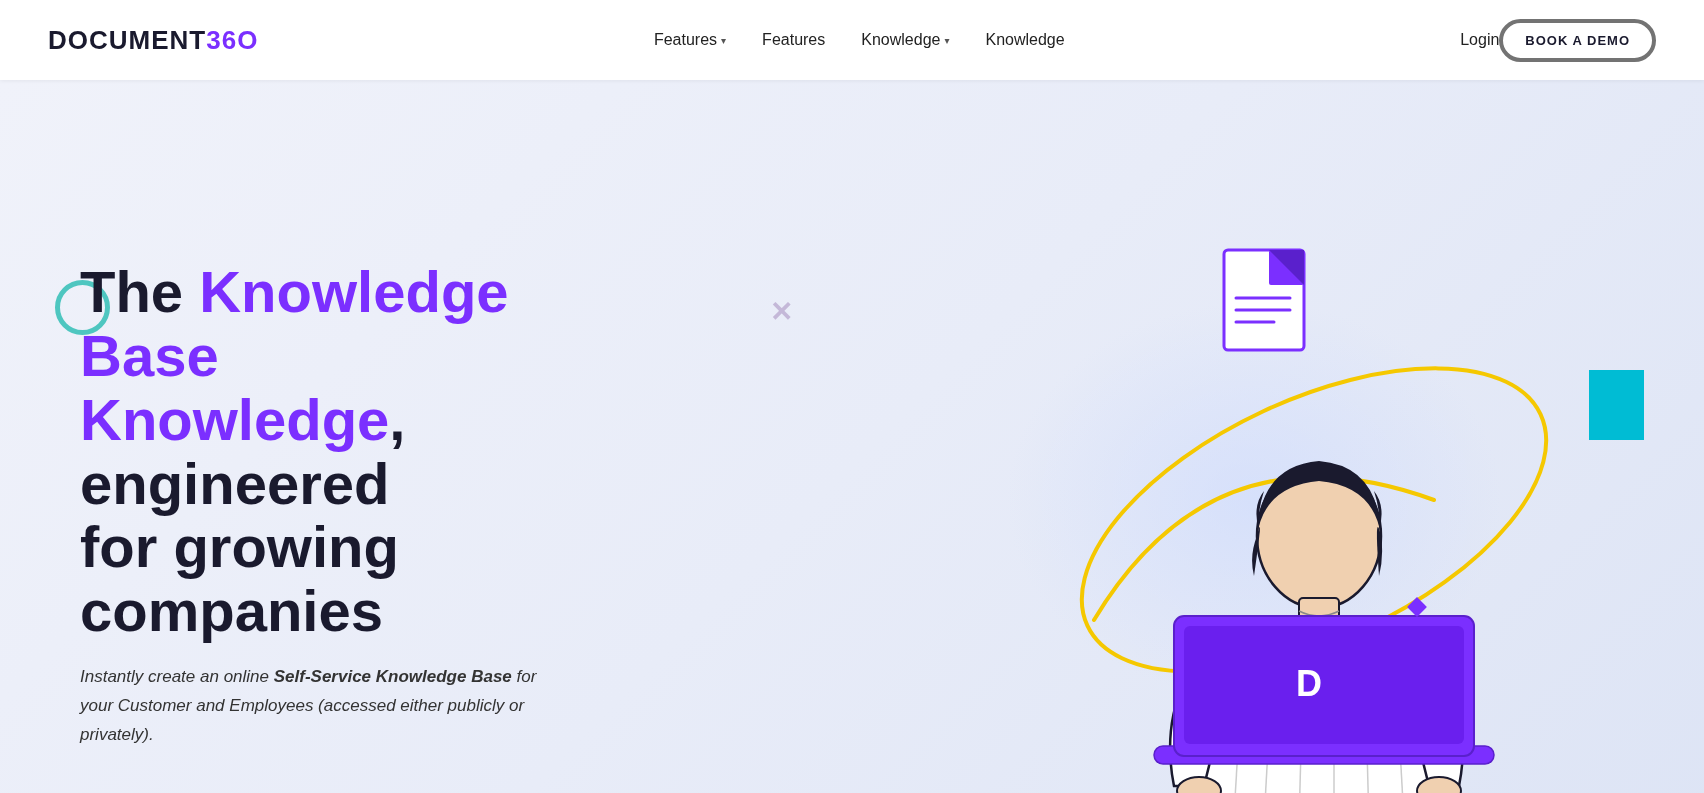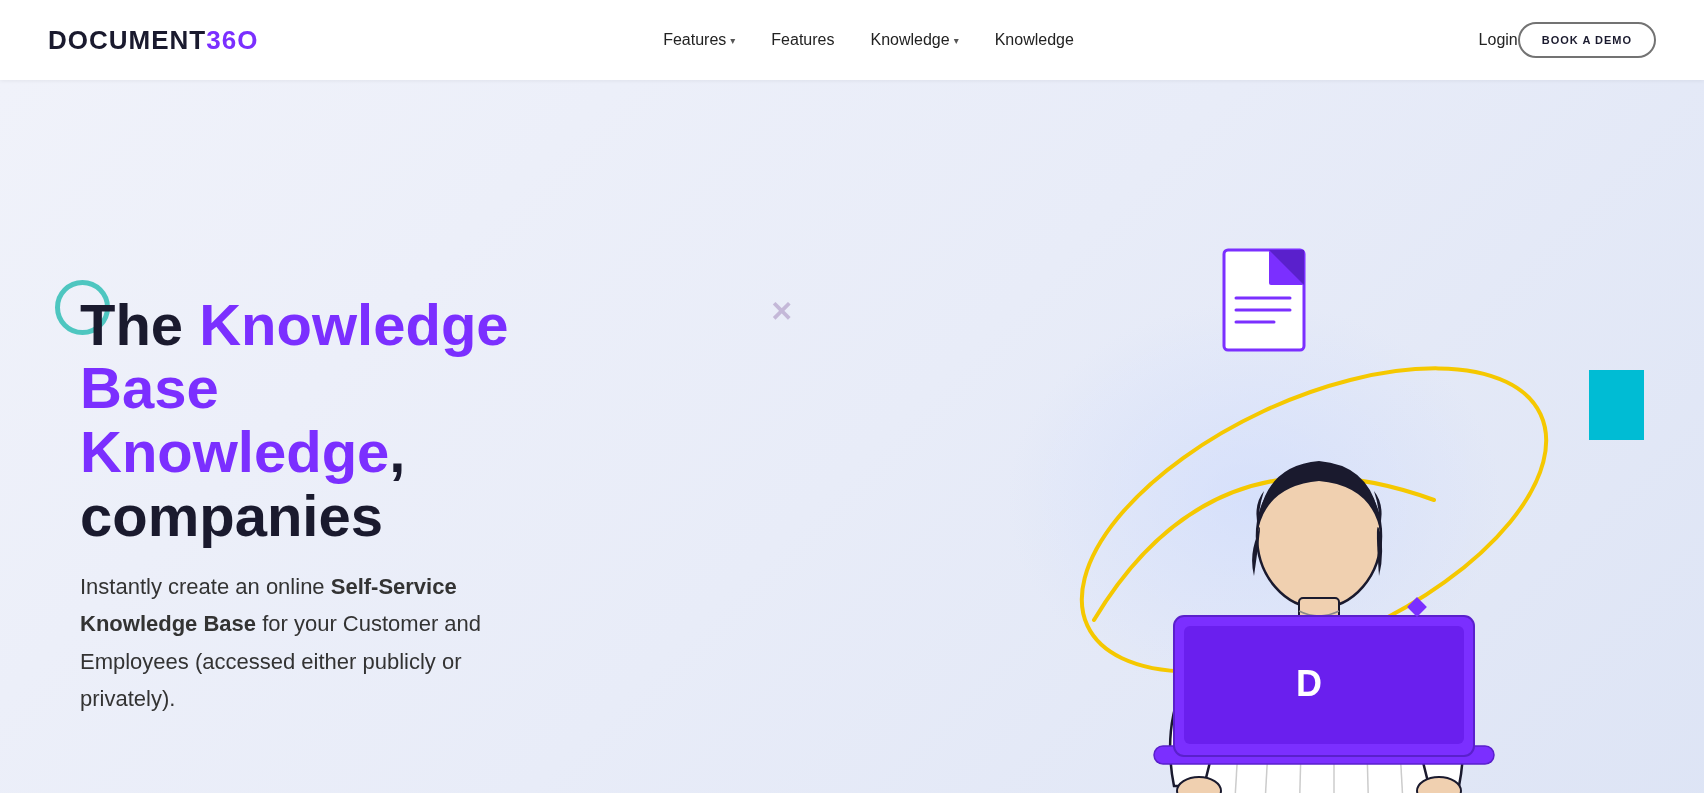--- a/index.html
+++ b/index.html
@@ -67,24 +67,24 @@
       display: flex;
       align-items: center;
     }
     .login-link {
       text-decoration: none;
       color: #222;
       font-size: 16px;
       font-weight: 500;
     }
     .book-demo-btn {
-      border: 2px solid #737373;
+      border: 4px solid #737373;
       background: transparent;
       color: #1a1a2e;
-      font-size: 11px;
+      font-size: 13px;
       font-weight: 700;
       letter-spacing: 1px;
       padding: 10px 22px;
       border-radius: 30px;
       cursor: pointer;
       text-transform: uppercase;
     }
 
     
     .hero {
@@ -112,24 +112,25 @@
       margin-bottom: 20px;
     }
     .hero-heading .purple {
       color: #7b2fff;
     }
     .hero-heading .black {
       color: #1a1a2e;
     }
 
     .hero-desc {
-      font-size: 22px;
+      font-size: 17px;
       color: #333;
       line-height: 1.7;
       max-width: 460px;
+      font-style: italic;
     }
     .hero-desc strong {
       font-weight: 800;
     }
 
     
     .deco-circle {
       position: absolute;
       width: 55px;
       height: 55px;
@@ -265,21 +266,22 @@
 
 <section class="hero">
 
   <div class="deco-circle"></div>
 
   <div class="deco-cross">✕</div>
 
   <div class="hero-left">
     <h1 class="hero-heading">
       <span class="black">The </span><span class="purple">Knowledge Base</span><br>
-      <span class="purple">Knowledge</span><span class="black">, companies</span><br>
+      <span class="purple">Knowledge</span><span class="black">, engineered</span><br>
+      <span class="black">for growing companies</span>
     </h1>
     <p class="hero-desc">
       <span>Instantly create an online </span><strong>Self-Service Knowledge Base</strong><span> for your Customer and Employees (accessed either publicly or privately).</span>
     </p>
   </div>
 
   <div class="hero-right">
 
     <div class="blue-blob"></div>
 

